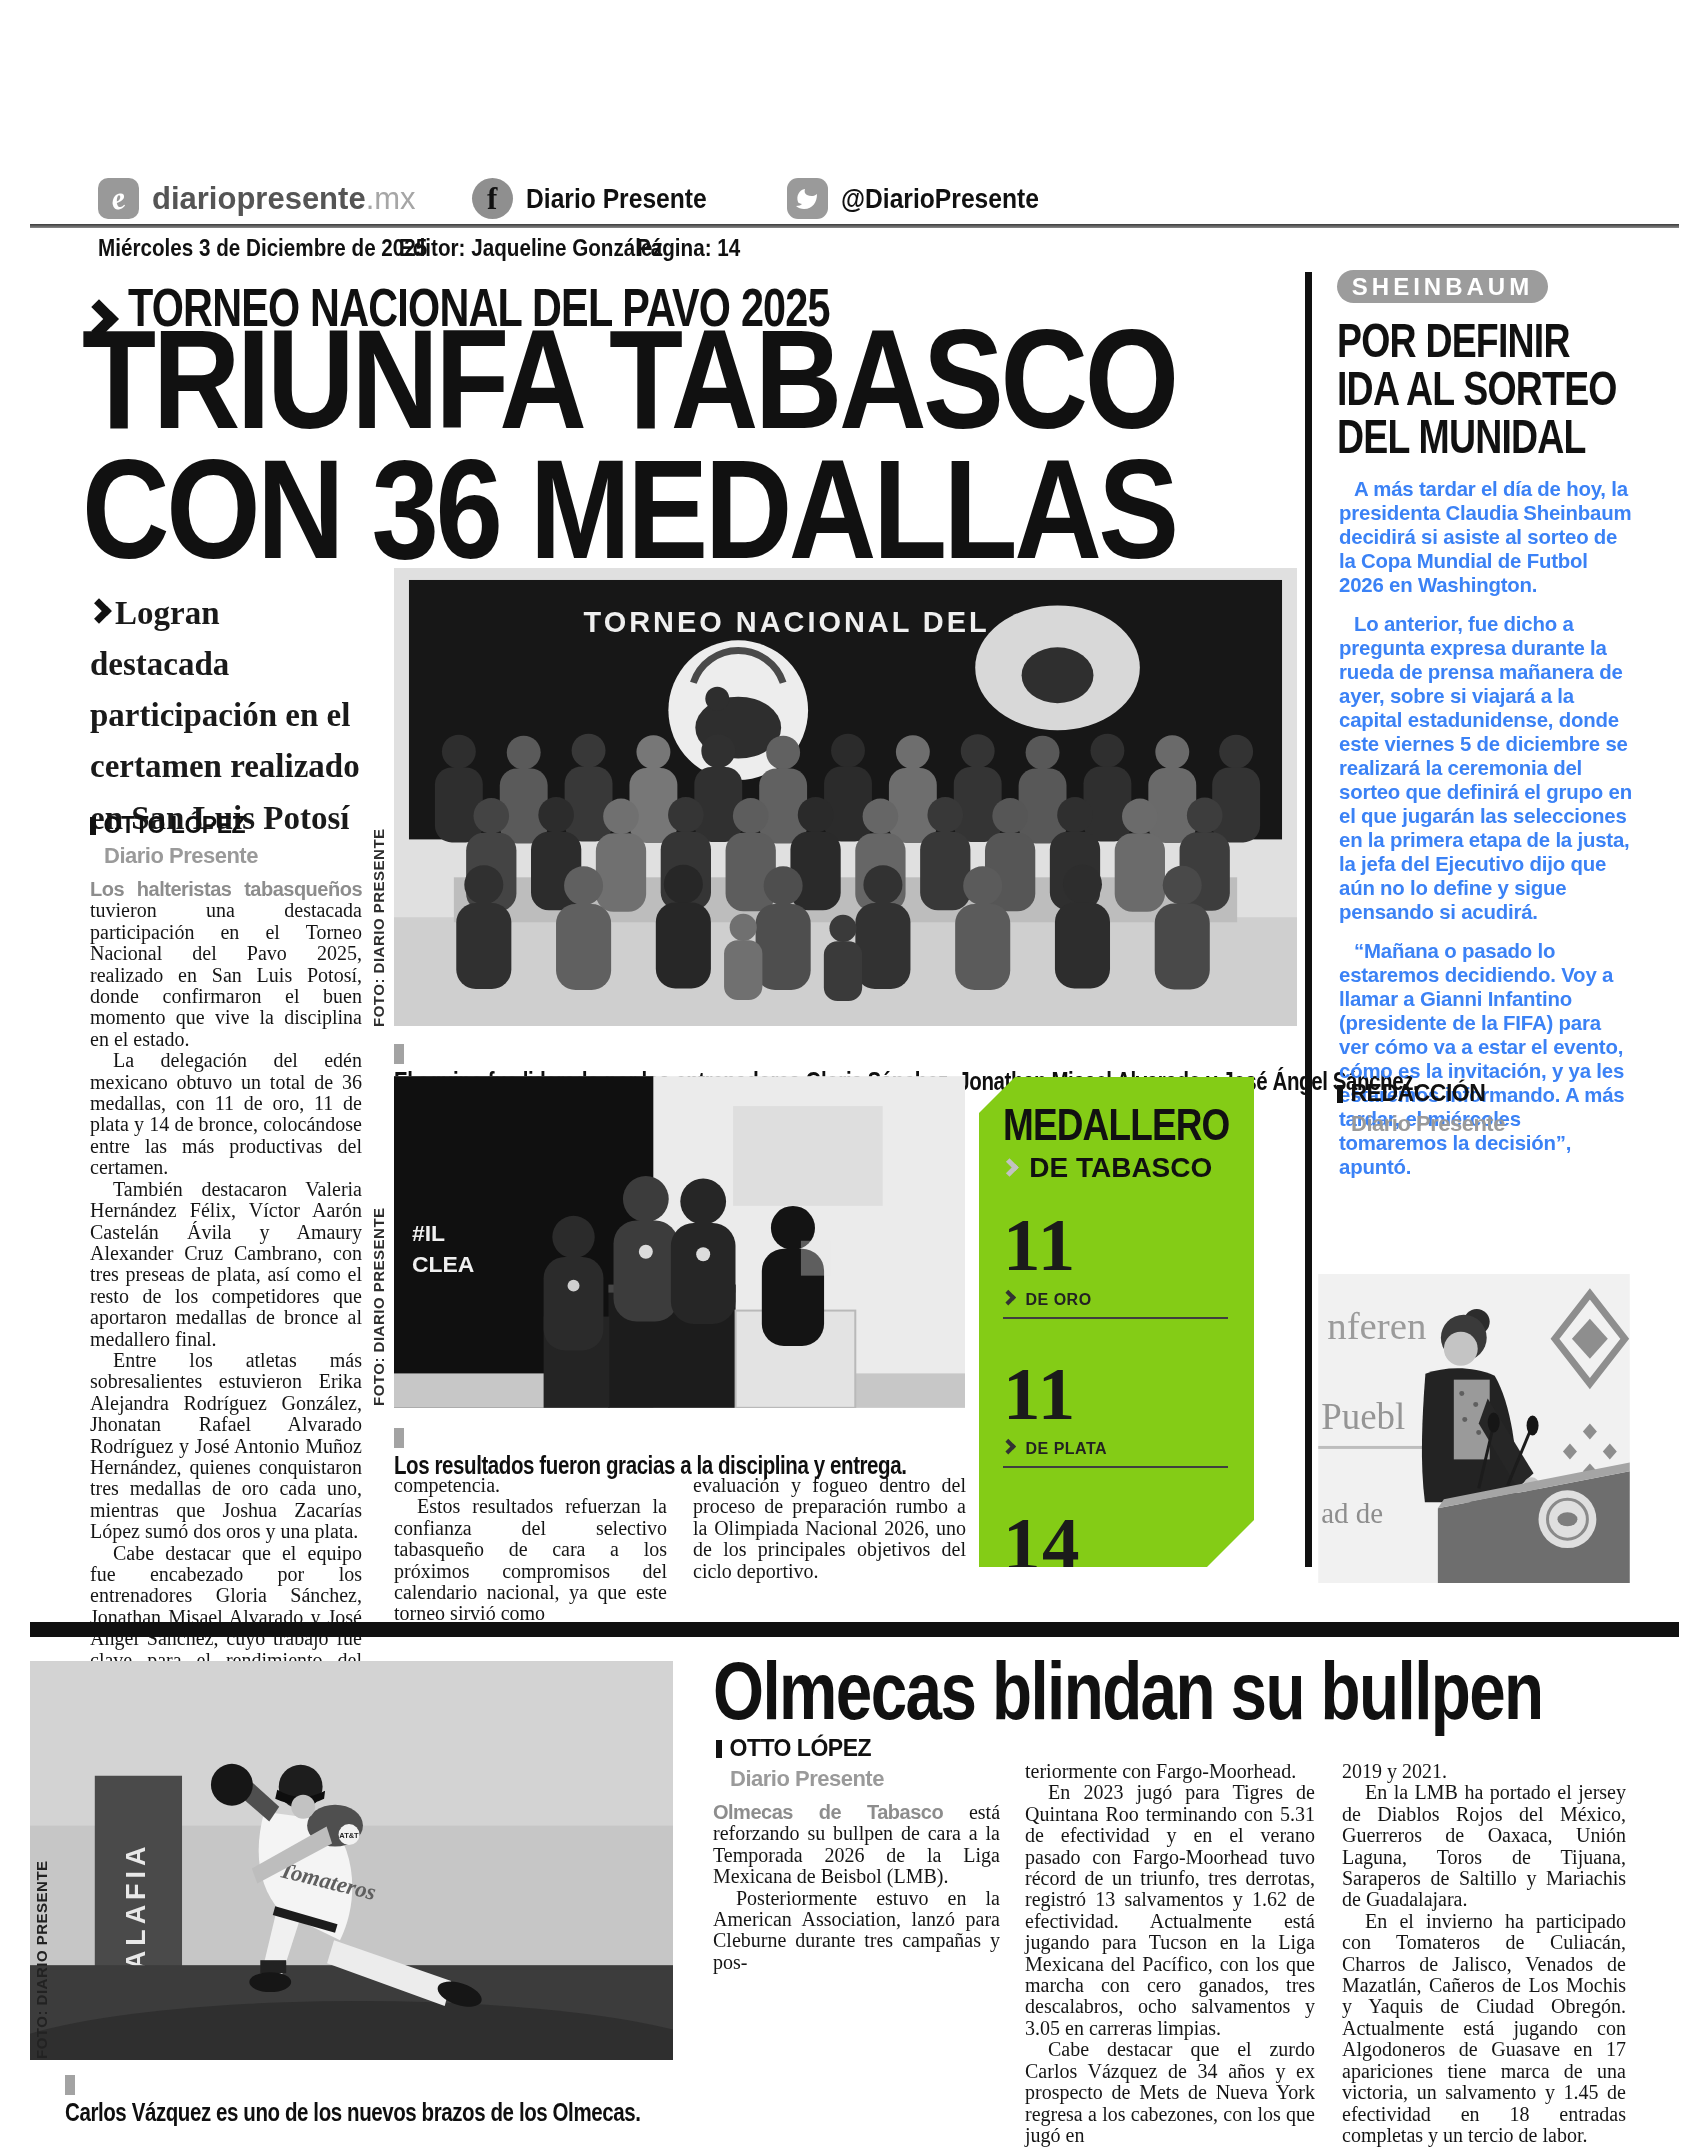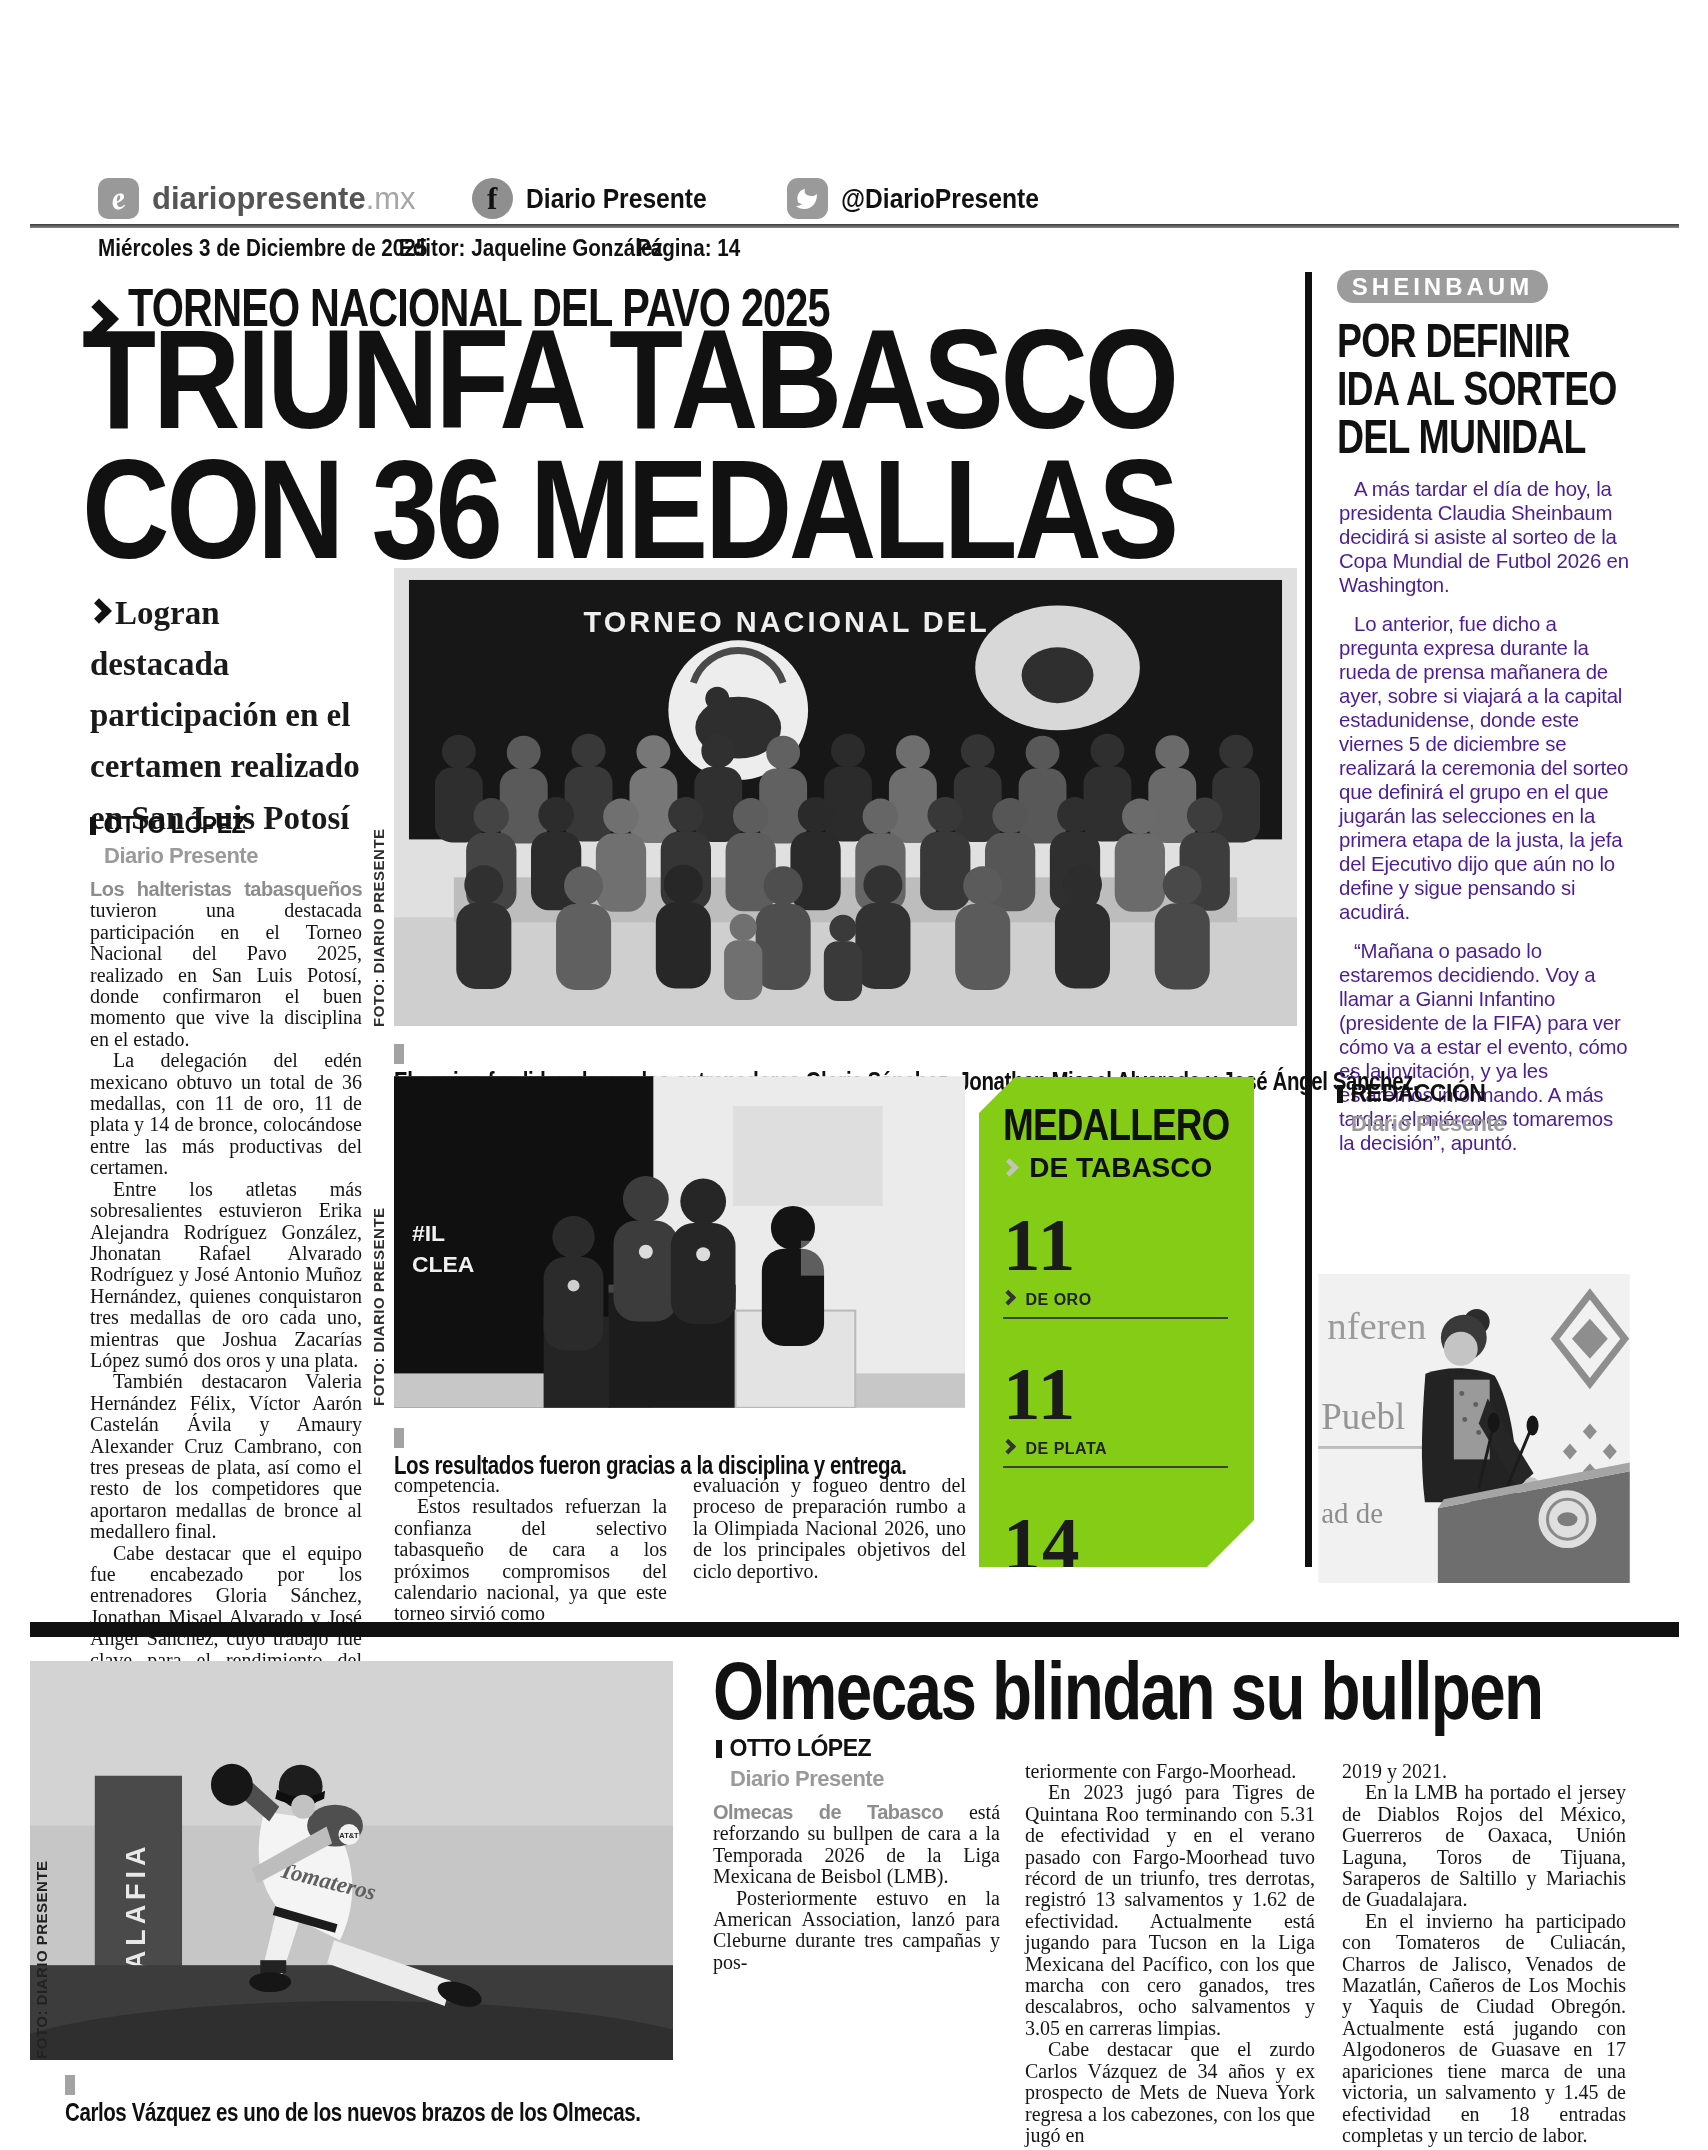--- a/index.html
+++ b/index.html
@@ -15,21 +15,21 @@
   .body-col p.ind{text-indent:23px}
   .lead{font-family:"Liberation Sans",sans-serif;font-weight:700;color:#8d8d8d;letter-spacing:-0.5px}
   .cap{font-weight:700;font-size:25px;color:#0f0f0f;letter-spacing:-0.5px}
   .capmark{display:inline-block;width:10px;height:20px;background:#a3a3a3;margin-right:9px;vertical-align:-2.5px}
   .bymark{display:inline-block;width:5.5px;height:18px;background:#111;margin-right:8px;vertical-align:-2px}
   .byline{font-weight:700;font-size:23px;letter-spacing:-0.5px}
   .byorg{color:#9a9a9a;font-weight:700;font-size:22px;margin:4px 0 0 14px;letter-spacing:-0.5px}
   .vcred{writing-mode:vertical-rl;transform:rotate(180deg);font-size:15px;font-weight:700;
          color:#2e2e2e;letter-spacing:0.5px;white-space:nowrap}
   .chev{display:inline-block;transform:rotate(45deg)}
-  .shb p{margin:0 0 15px;font-size:20.4px;line-height:24px;font-weight:400;color:#4c1d95;letter-spacing:-0.2px}
+  .shb p{margin:0 0 15px;font-size:20.4px;line-height:24px;font-weight:700;color:#3b82f6;letter-spacing:-0.2px}
   .mednum{font-family:"Liberation Serif",serif;font-weight:700;font-size:75px;line-height:1;letter-spacing:1.5px;color:#1b1b1b}
   .medlbl{font-weight:700;font-size:16px;letter-spacing:0.5px;color:#222}
   .medline{height:1.5px;background:#3f3f3f;margin-top:8px;width:225px}
   .rule{background:#101010}
 </style>
 </head>
 <body>
 
 <div class="page">
 
@@ -85,22 +85,22 @@
   </div>
 
   <div class="abs" style="left:90px;top:812px">
     <div><span class="bymark"></span><span class="byline">OTTO LÓPEZ</span></div>
     <div class="byorg">Diario Presente</div>
   </div>
 
   <div class="abs body-col" style="left:90px;top:879px;width:272px">
     <p><span class="lead">Los halteristas tabasqueños</span> <span>tuvieron una destacada participación en el Torneo Nacional del Pavo 2025, realizado en San Luis Potosí, donde confirmaron el buen momento que vive la disciplina en el estado.</span></p>
     <p class="ind">La delegación del edén mexicano obtuvo un total de 36 medallas, con 11 de oro, 11 de plata y 14 de bronce, colocándose entre las más productivas del certamen.</p>
+    <p class="ind">También destacaron Valeria Hernández Félix, Víctor Aarón Castelán Ávila y Amaury Alexander Cruz Cambrano, con tres preseas de plata, así como el resto de los competidores que aportaron medallas de bronce al medallero final.</p>
     <p class="ind">Entre los atletas más sobresalientes estuvieron Erika Alejandra Rodríguez González, Jhonatan Rafael Alvarado Rodríguez y José Antonio Muñoz Hernández, quienes conquistaron tres medallas de oro cada uno, mientras que Joshua Zacarías López sumó dos oros y una plata.</p>
-    <p class="ind">También destacaron Valeria Hernández Félix, Víctor Aarón Castelán Ávila y Amaury Alexander Cruz Cambrano, con tres preseas de plata, así como el resto de los competidores que aportaron medallas de bronce al medallero final.</p>
     <p class="ind">Cabe destacar que el equipo fue encabezado por los entrenadores Gloria Sánchez, Jonathan Misael Alvarado y José Ángel Sánchez, cuyo trabajo fue clave para el rendimiento del grupo durante la</p>
   </div>
 
   <div class="abs" style="left:394px;top:568px;width:903px;height:458px">
     <svg viewBox="0 0 1810 918" width="903" height="458">
       <defs>
           <g id="per">
             <circle cx="0" cy="-62" r="34"></circle>
             <rect x="-48" y="-30" width="96" height="150" rx="34"></rect>
           </g>

